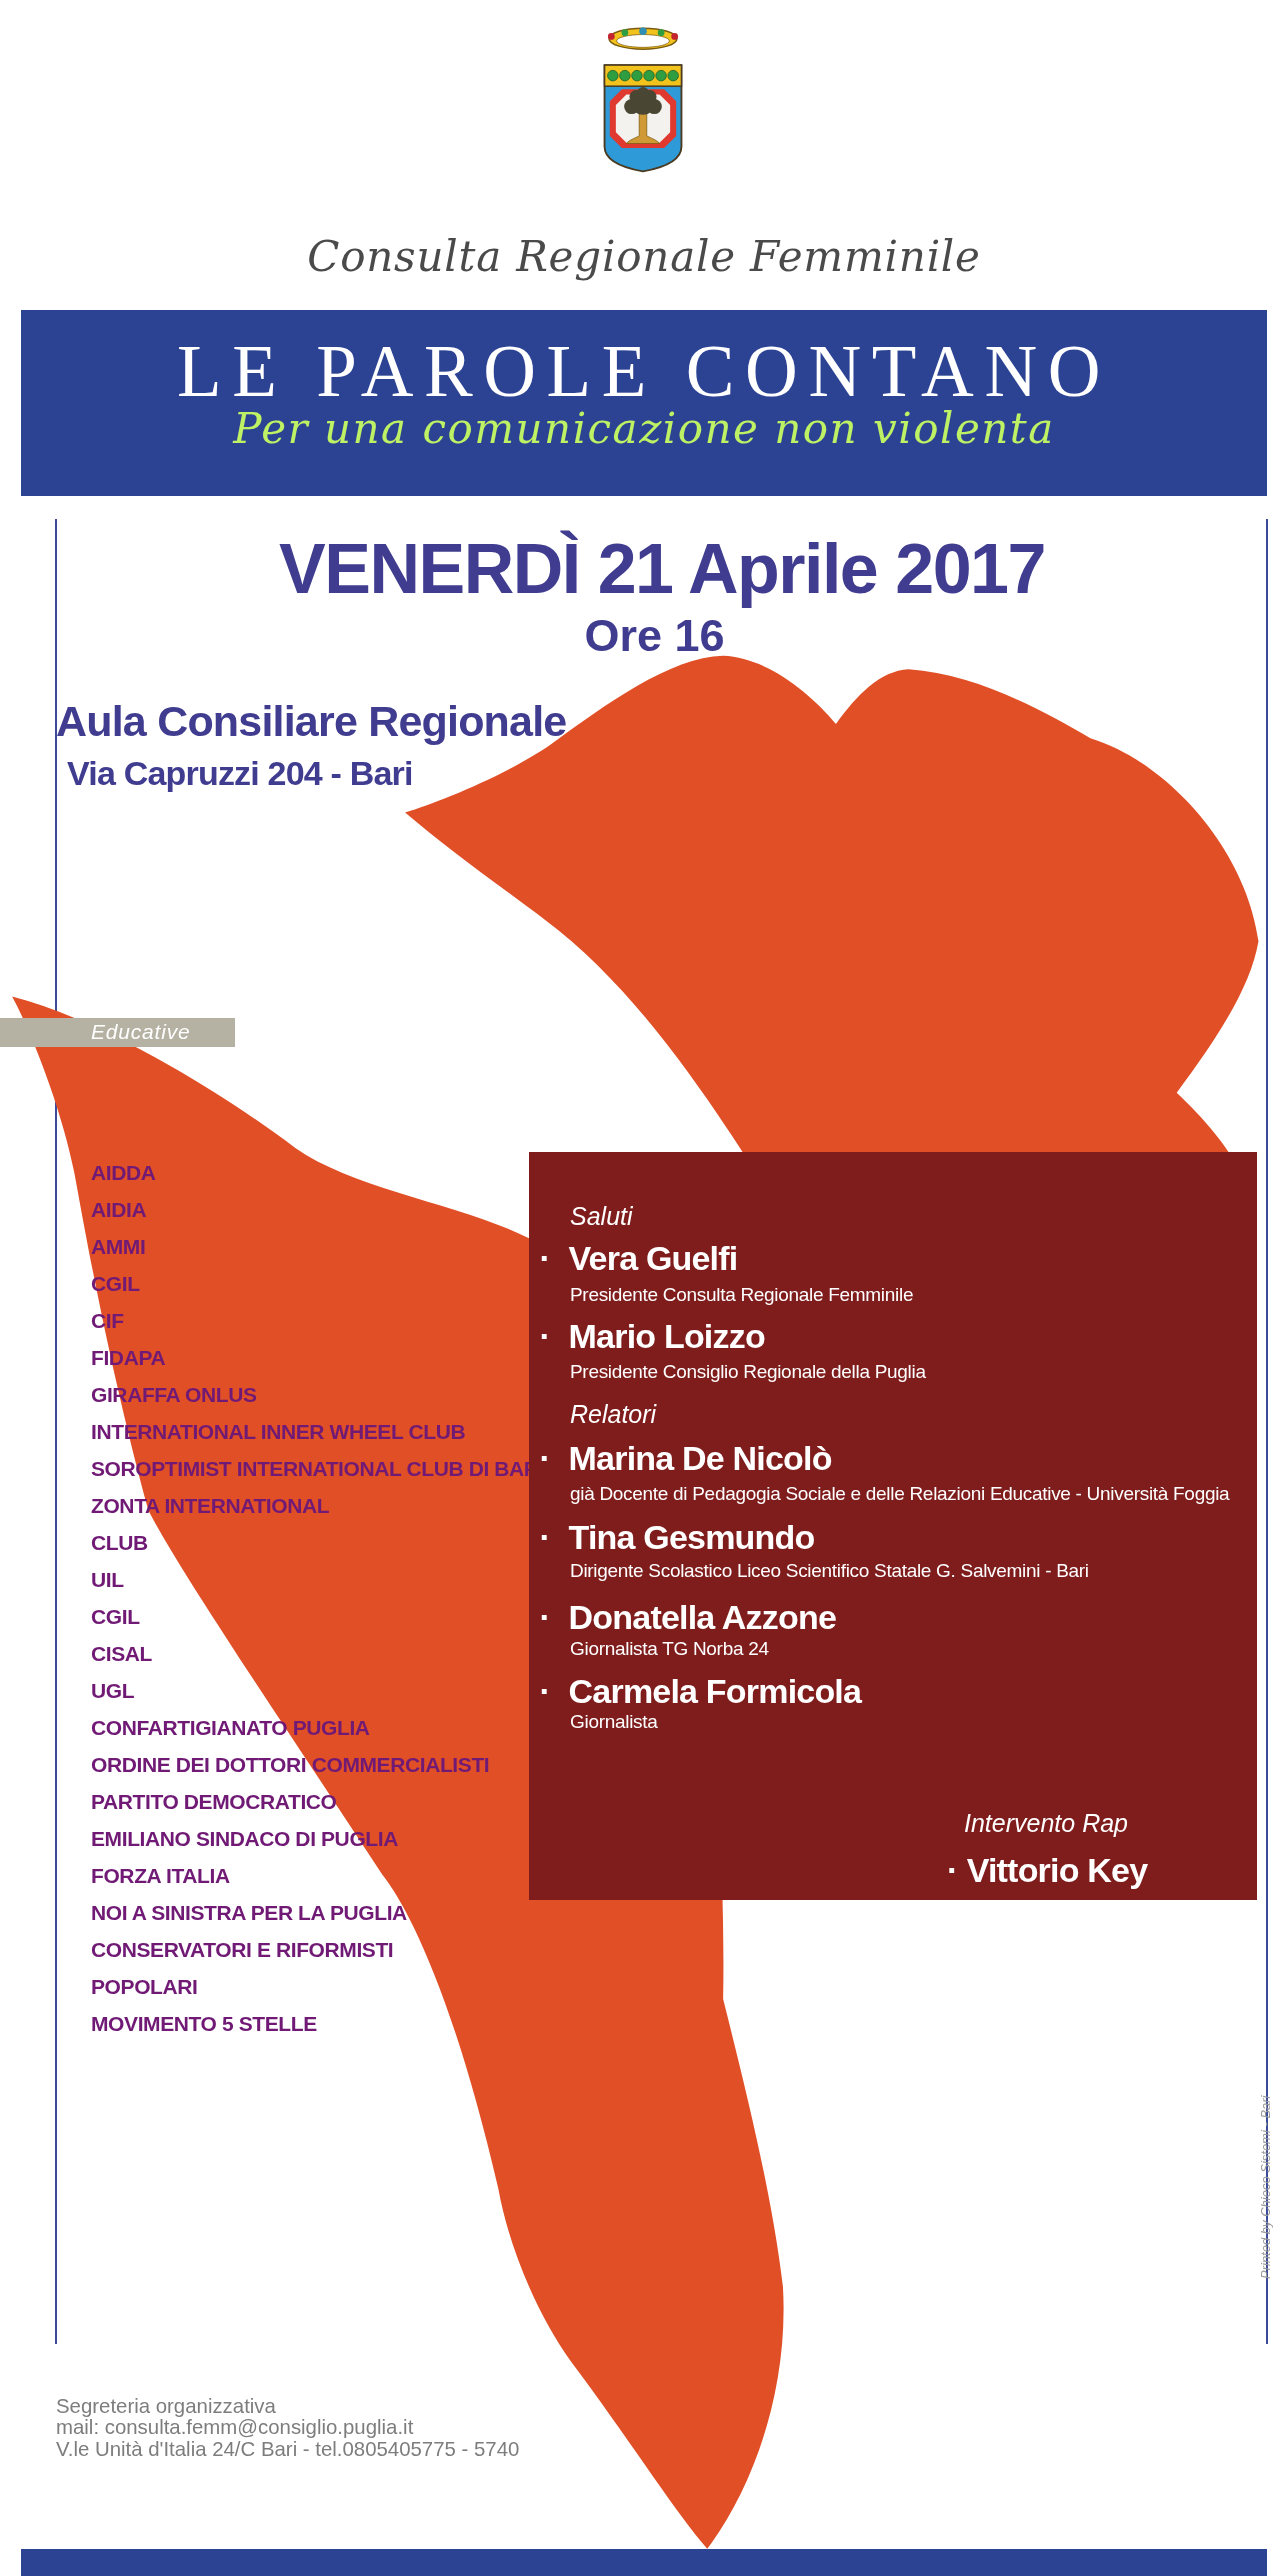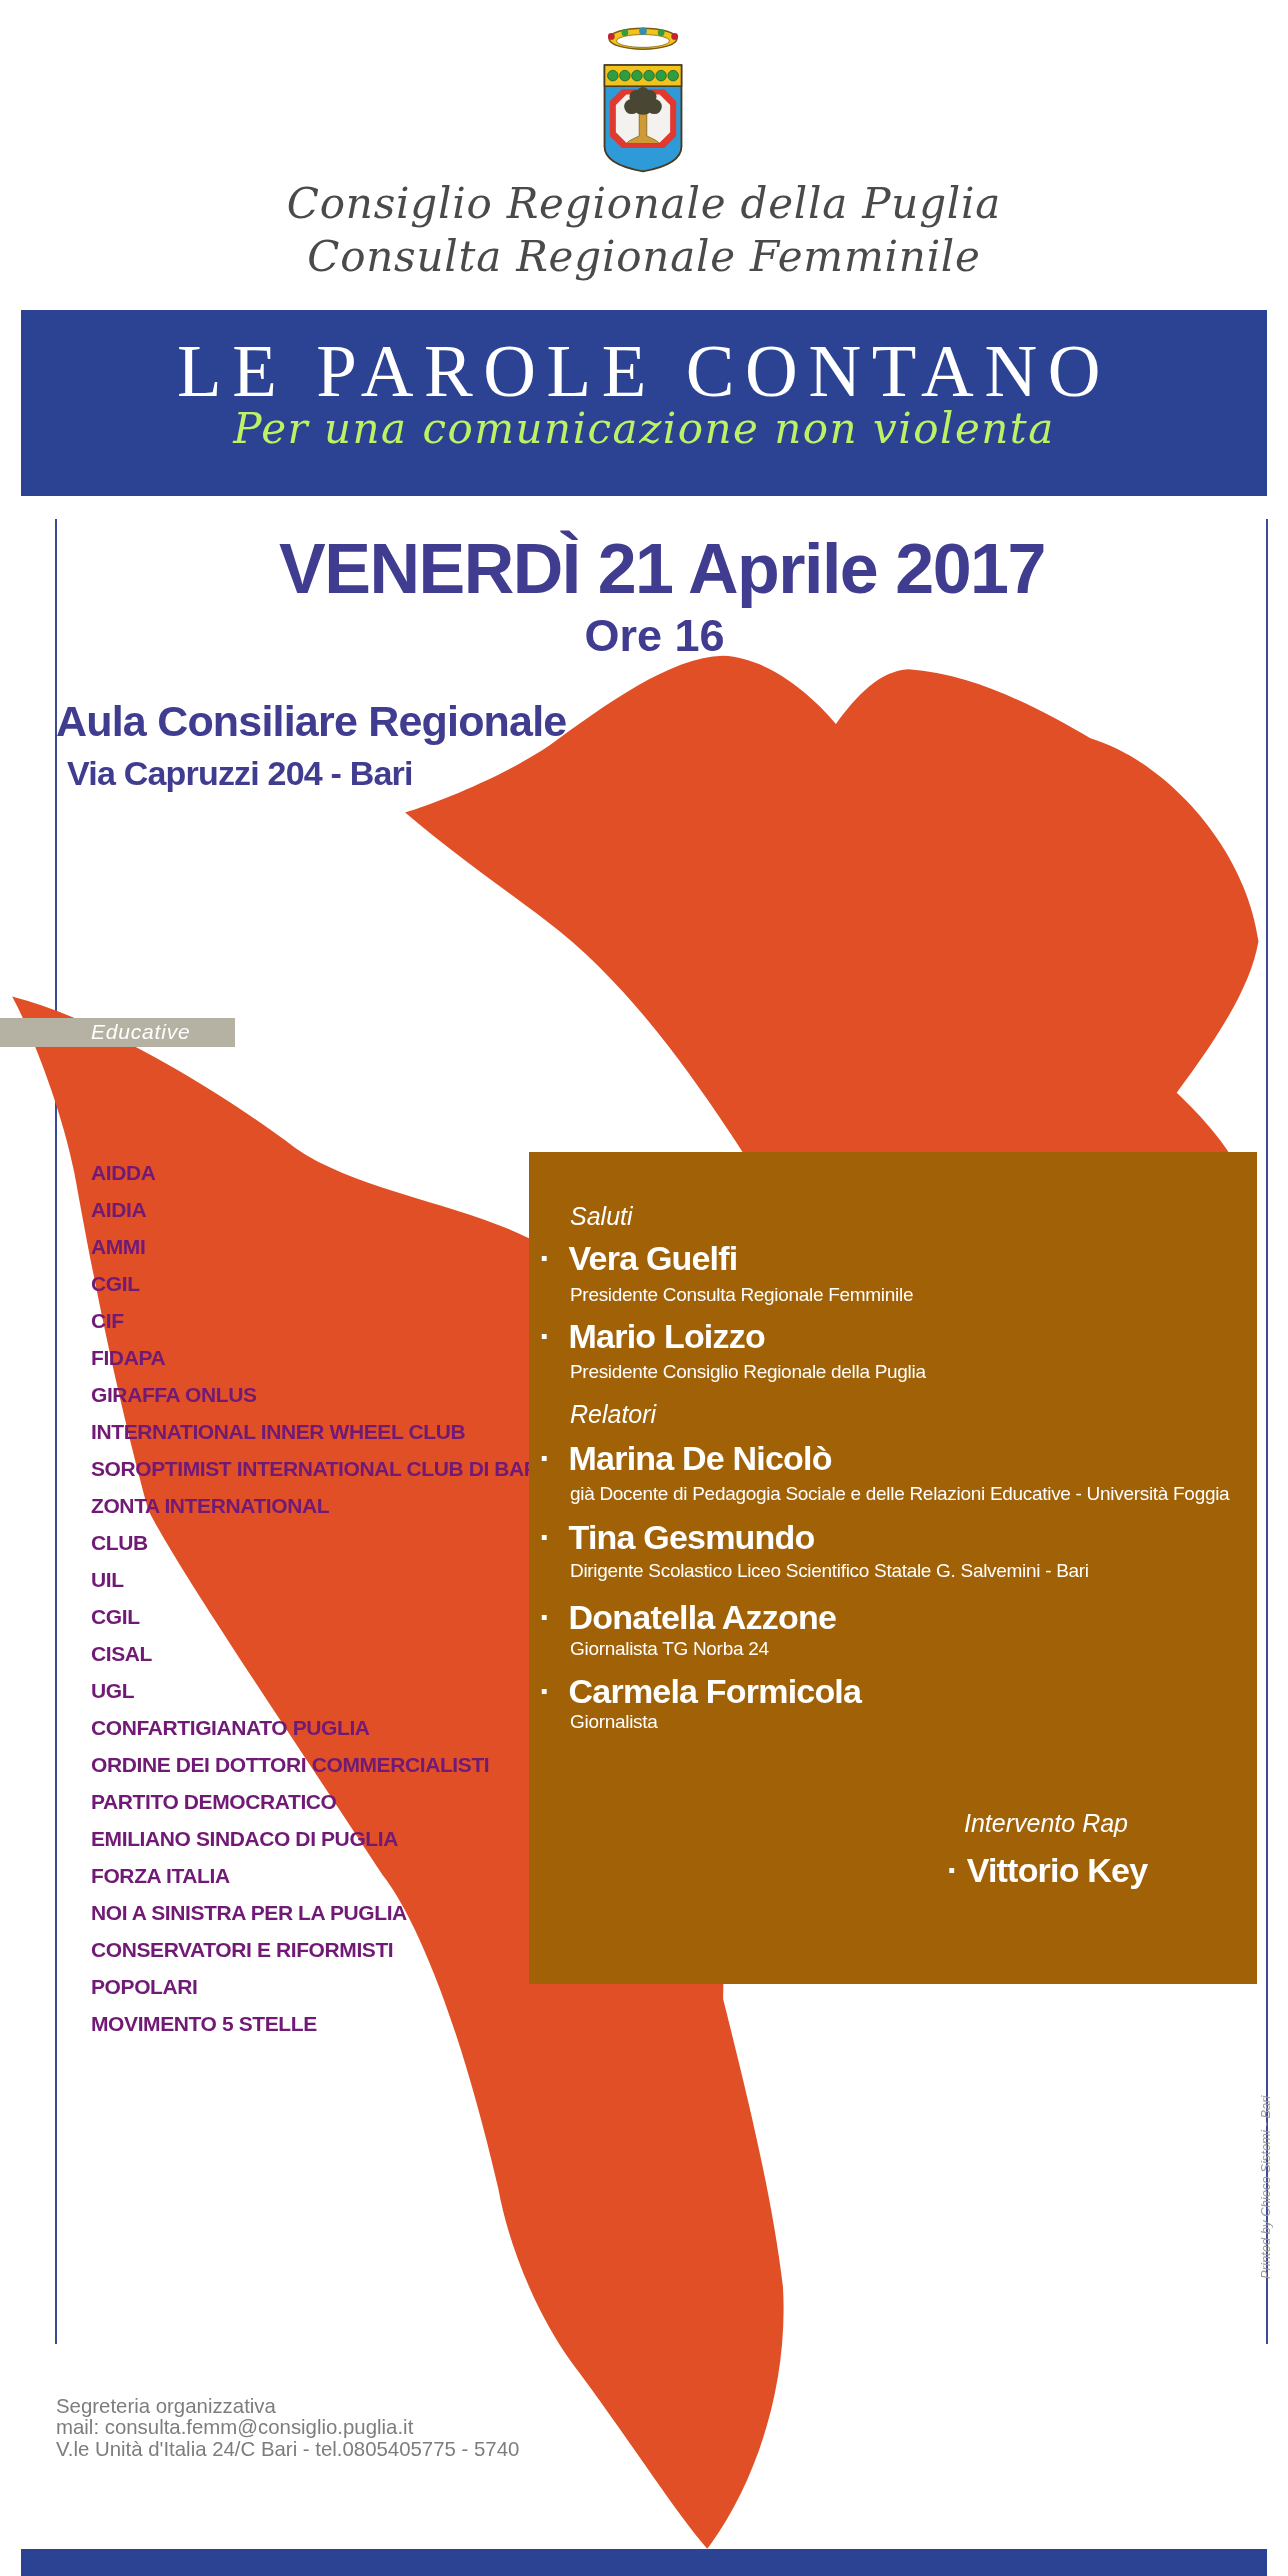--- a/index.html
+++ b/index.html
@@ -33,21 +33,21 @@
 
   
   .compbar{left:0;top:1018px;width:235px;height:29px;background:#b5b2a3;}
   .complabel{left:91px;top:1020px;font-style:italic;font-size:21px;color:#ffffff;letter-spacing:0.8px;}
 
   
   .memberlist{left:91px;top:1154px;line-height:37px;font-weight:700;font-size:21px;
               color:#701a75;letter-spacing:-0.4px;white-space:nowrap;}
 
   
-  .progbox{left:529px;top:1152px;width:728px;height:832px;background:#a16207;}
+  .progbox{left:529px;top:1152px;width:728px;height:748px;background:#7f1d1d;}
   .plabel{position:absolute;left:41px;font-style:italic;font-size:25px;color:#ffffff;}
   .pname{position:absolute;left:10.6px;font-weight:700;font-size:34px;color:#ffffff;
          letter-spacing:-0.8px;line-height:34px;white-space:nowrap;}
   .pname .bullet{display:inline-block;width:29px;font-weight:700;}
   .prole{position:absolute;left:41px;font-size:19px;color:#ffffff;letter-spacing:-0.3px;
          line-height:19px;white-space:nowrap;}
 
   
   .footer{left:56px;top:2396px;font-size:20.4px;line-height:21.4px;color:#7d7d7d;}
   .printedby{left:1258px;top:2279px;transform:rotate(-90deg);transform-origin:0 0;
@@ -117,21 +117,20 @@
     <g fill="#494733">
       <circle cx="61" cy="112" r="16"></circle>
         <circle cx="46" cy="117" r="10"></circle>
       <circle cx="76" cy="117" r="10"></circle>
         <circle cx="52" cy="104" r="9"></circle>
       <circle cx="70" cy="104" r="9"></circle>
         <circle cx="61" cy="99" r="8"></circle>
     </g>
   </svg>
 
-  <div class="abs center org-line z5" style="top:179px">Consiglio Regionale della Puglia</div>
   <div class="abs center org-line z5" style="top:232px">Consulta Regionale Femminile</div>
 
   <div class="abs banner z5">
     <div class="banner-title">LE PAROLE CONTANO</div>
     <div class="banner-sub">Per una comunicazione non violenta</div>
   </div>
 
   <div class="abs center date z5">VENERDÌ 21 Aprile 2017</div>
   <div class="abs center time z5">Ore 16</div>
   <div class="abs venue z5">Aula Consiliare Regionale</div>

